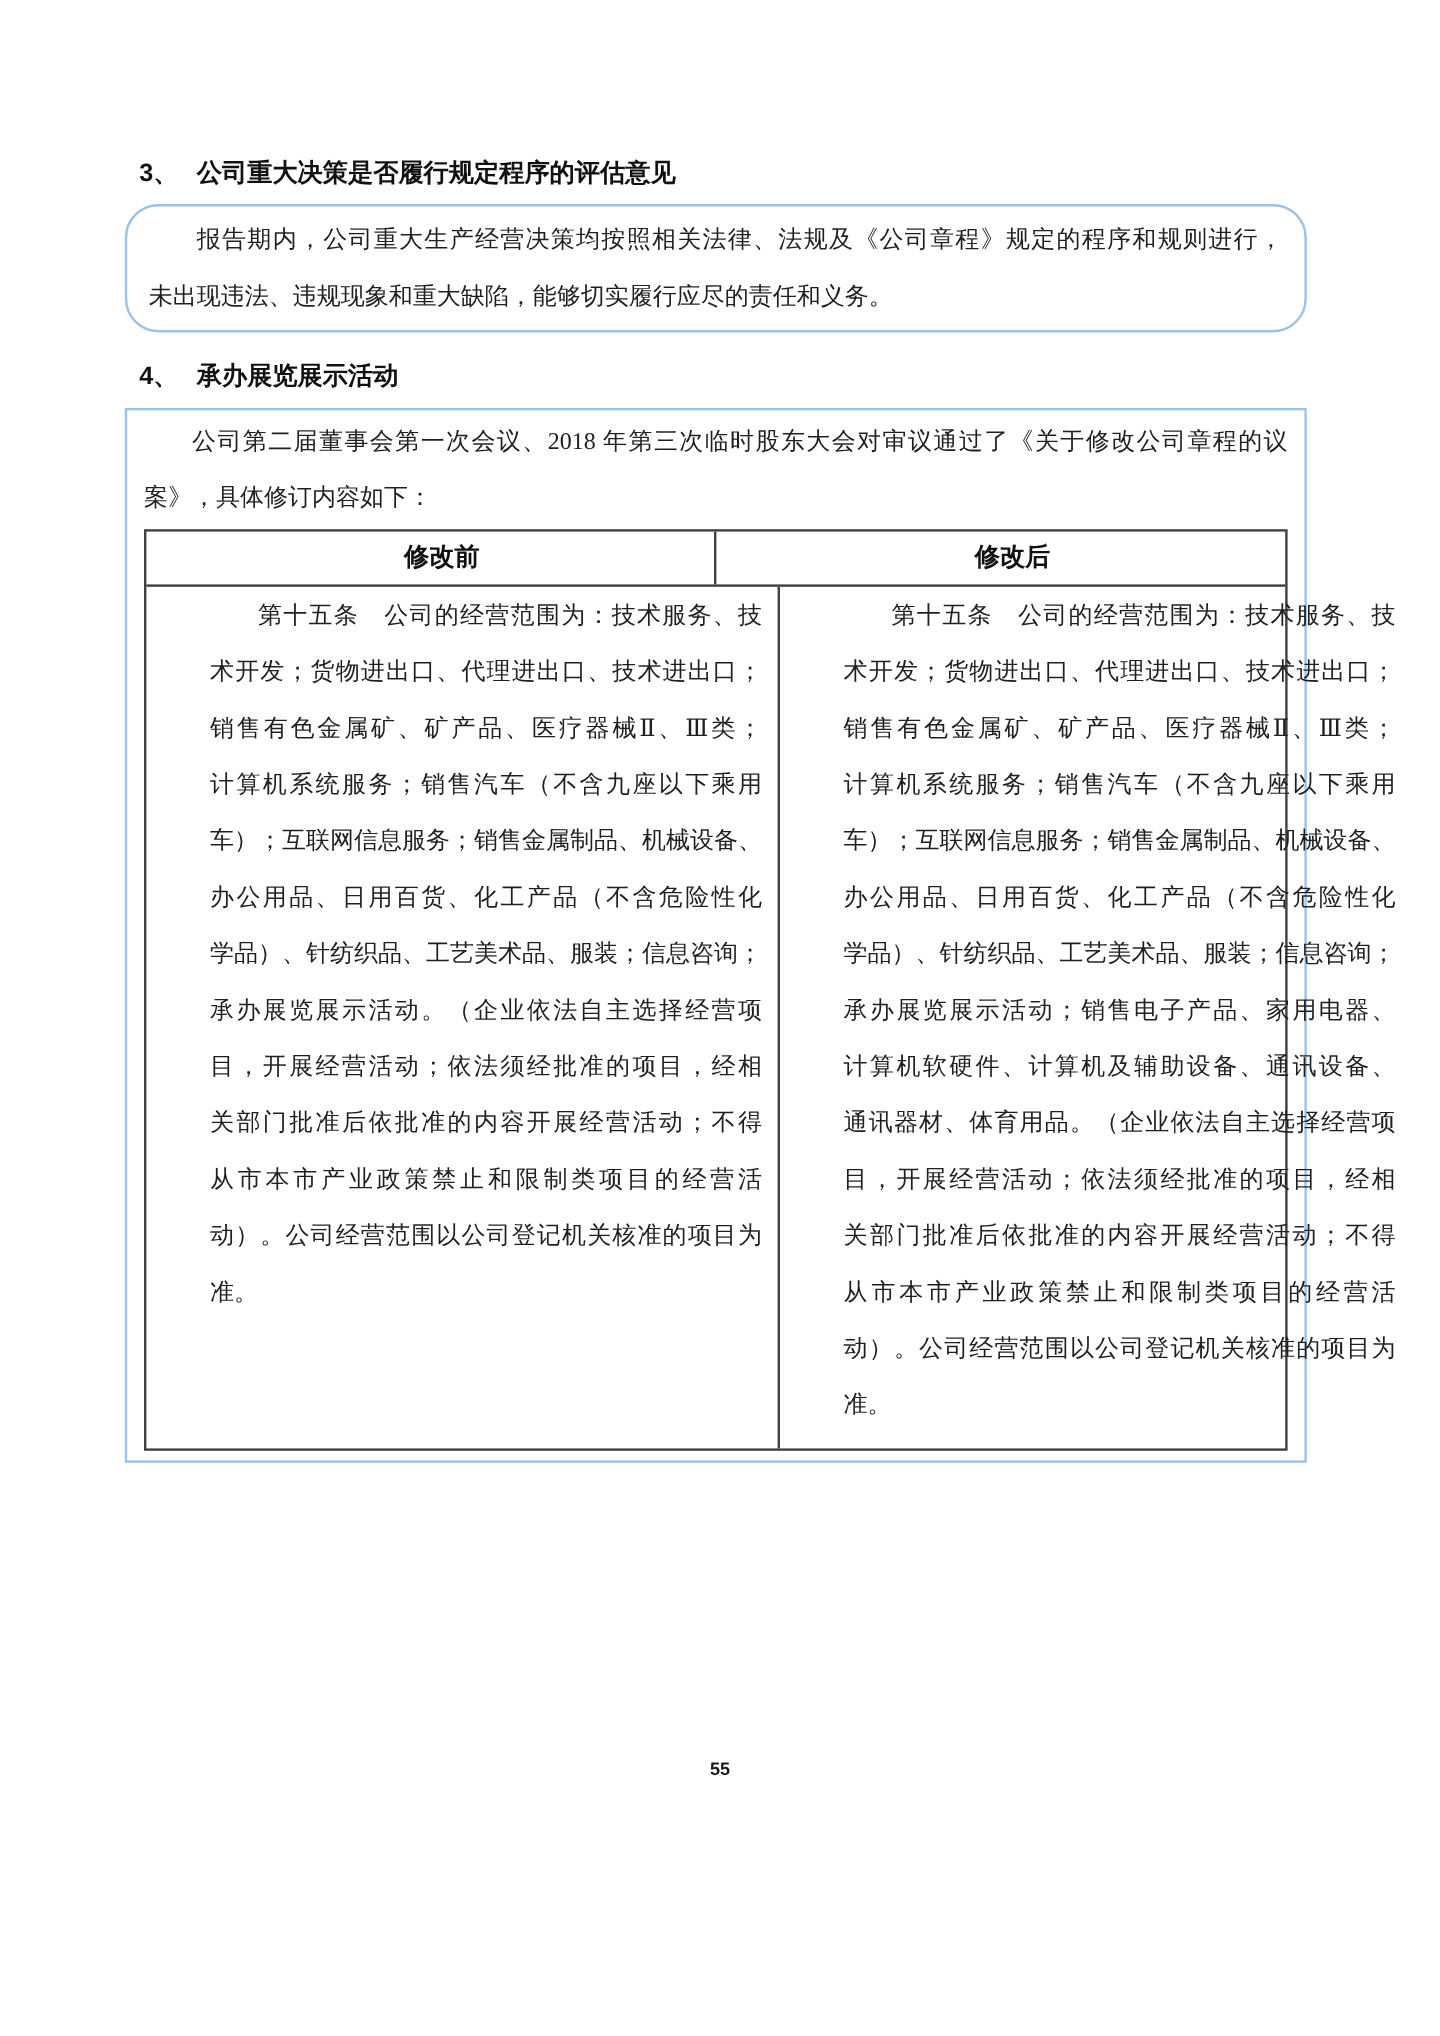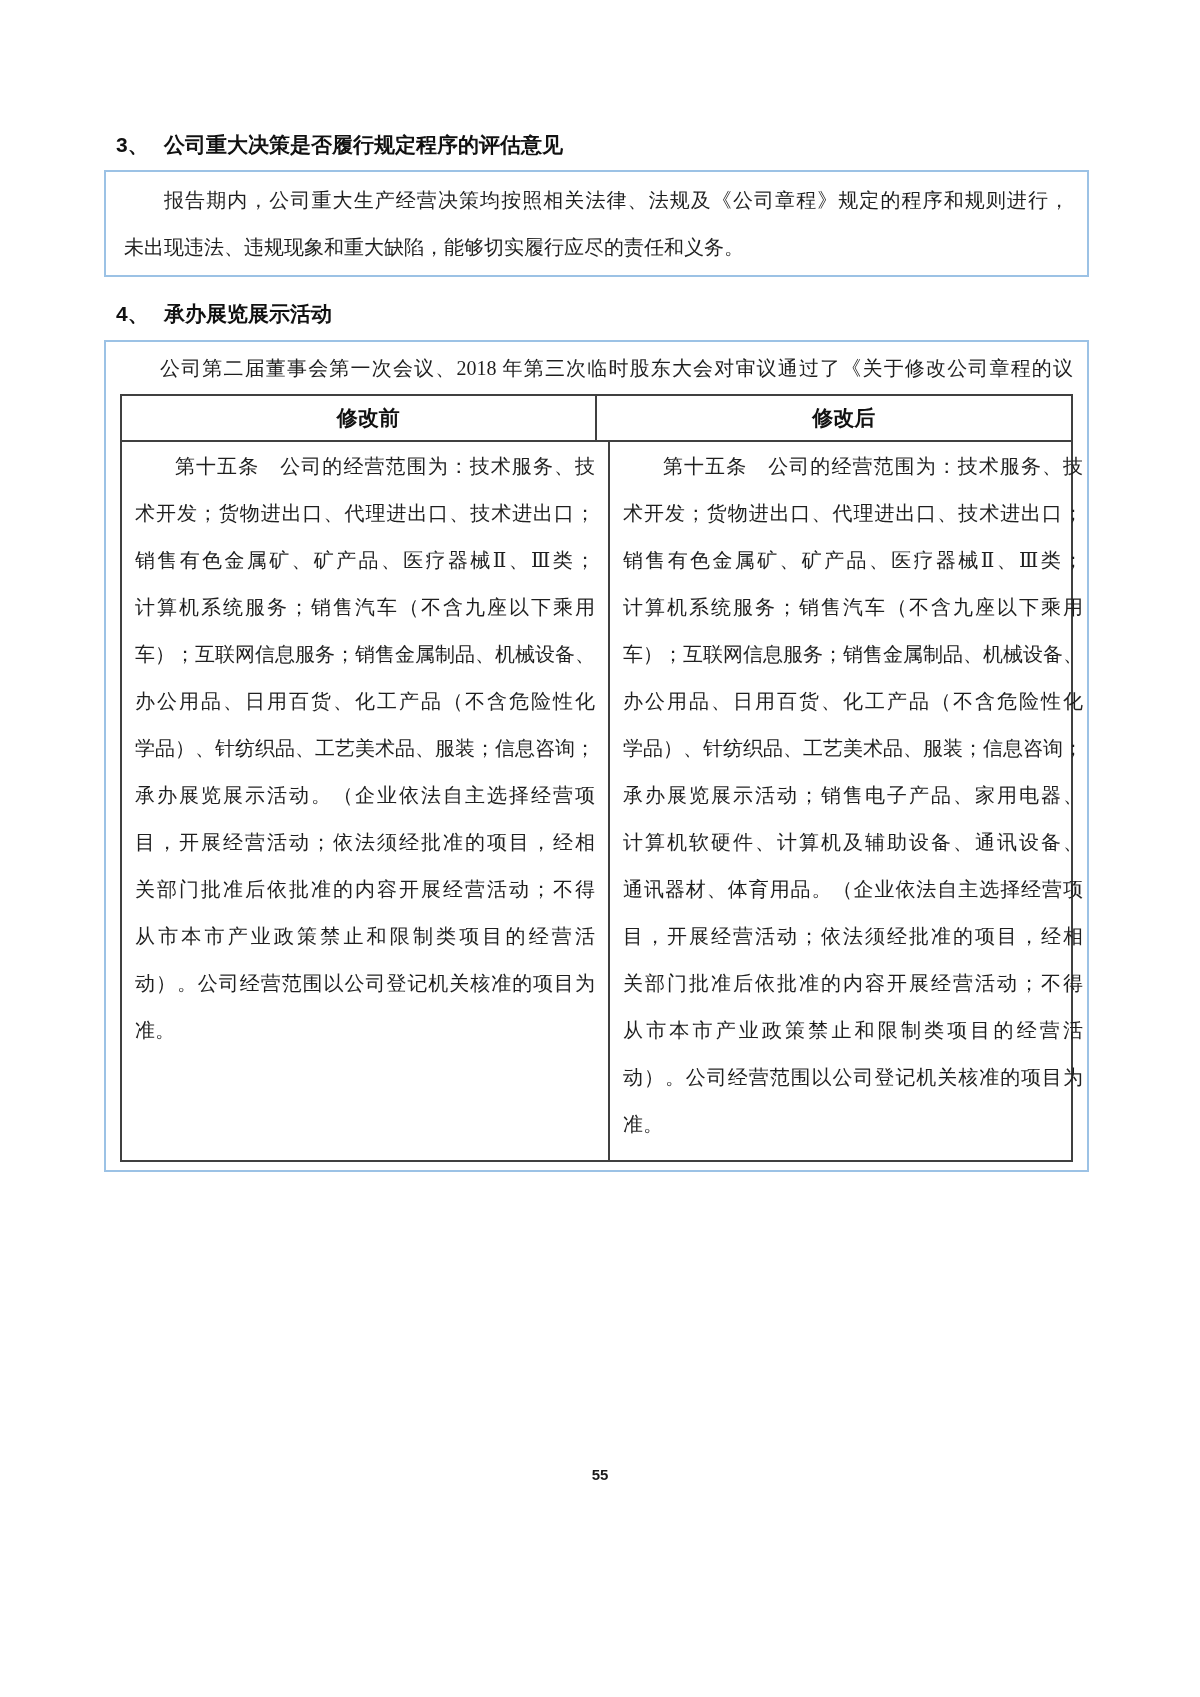--- a/index.html
+++ b/index.html
@@ -29,21 +29,21 @@
     display: flex;
   }
   .sec-heading .sec-num { width: 48px; flex: 0 0 48px; }
   .heading-3 { margin-top: 131px; margin-bottom: 11px; }
   .heading-4 { margin-top: 23px; margin-bottom: 12px; }
   
   .blue-box {
     border: 2px solid #9cc2e5;
     background: #ffffff;
   }
-  .box-1 { padding: 5px 18px 4px 18px; }
+  .box-1 { padding: 5px 18px 4px 18px; border-radius: 28px; }
   .box-2 { padding: 3px 14px 8px 14px; }
   
   .tline {
     font-size: 20px;
     line-height: 47px;
     text-align: justify;
     text-align-last: justify;
     white-space: nowrap;
   }
   .tline.first { text-indent: 2em; }
@@ -67,20 +67,21 @@
     color: #111111;
     margin-left: 20px;
   }
   .mod-header .hcell:first-child { border-right: 2px solid #404040; }
   .mod-body {
     display: grid;
     grid-template-columns: 1fr 1fr;
   }
   .mod-body .bcell {
     padding: 1px 13px 12px 13px;
+    margin-left: 40px;
   }
   .mod-body .bcell:first-child { border-right: 2px solid #404040; }
   
   .page-footer {
     position: absolute;
     left: 0;
     top: 1466px;
     width: 100%;
     text-align: center;
     font-family: "Liberation Sans", "DejaVu Sans", sans-serif;
@@ -107,20 +108,21 @@
   </div>
 
   <div class="sec-heading heading-4">
     <span class="sec-num">4、</span>
     <span>承办展览展示活动</span>
   </div>
 
   <div class="blue-box box-2">
     <div>
         <div class="tline first">公司第二届董事会第一次会议、2018 年第三次临时股东大会对审议通过了《关于修改公司章程的议</div>
+        <div class="tline last">案》，具体修订内容如下：</div>
       </div>
 
     <div class="mod-table">
       <div class="mod-header">
         <div class="hcell">修改前</div>
         <div class="hcell">修改后</div>
       </div>
       <div class="mod-body">
         <div class="bcell">
             <div class="tline first">第十五条　公司的经营范围为：技术服务、技</div>

